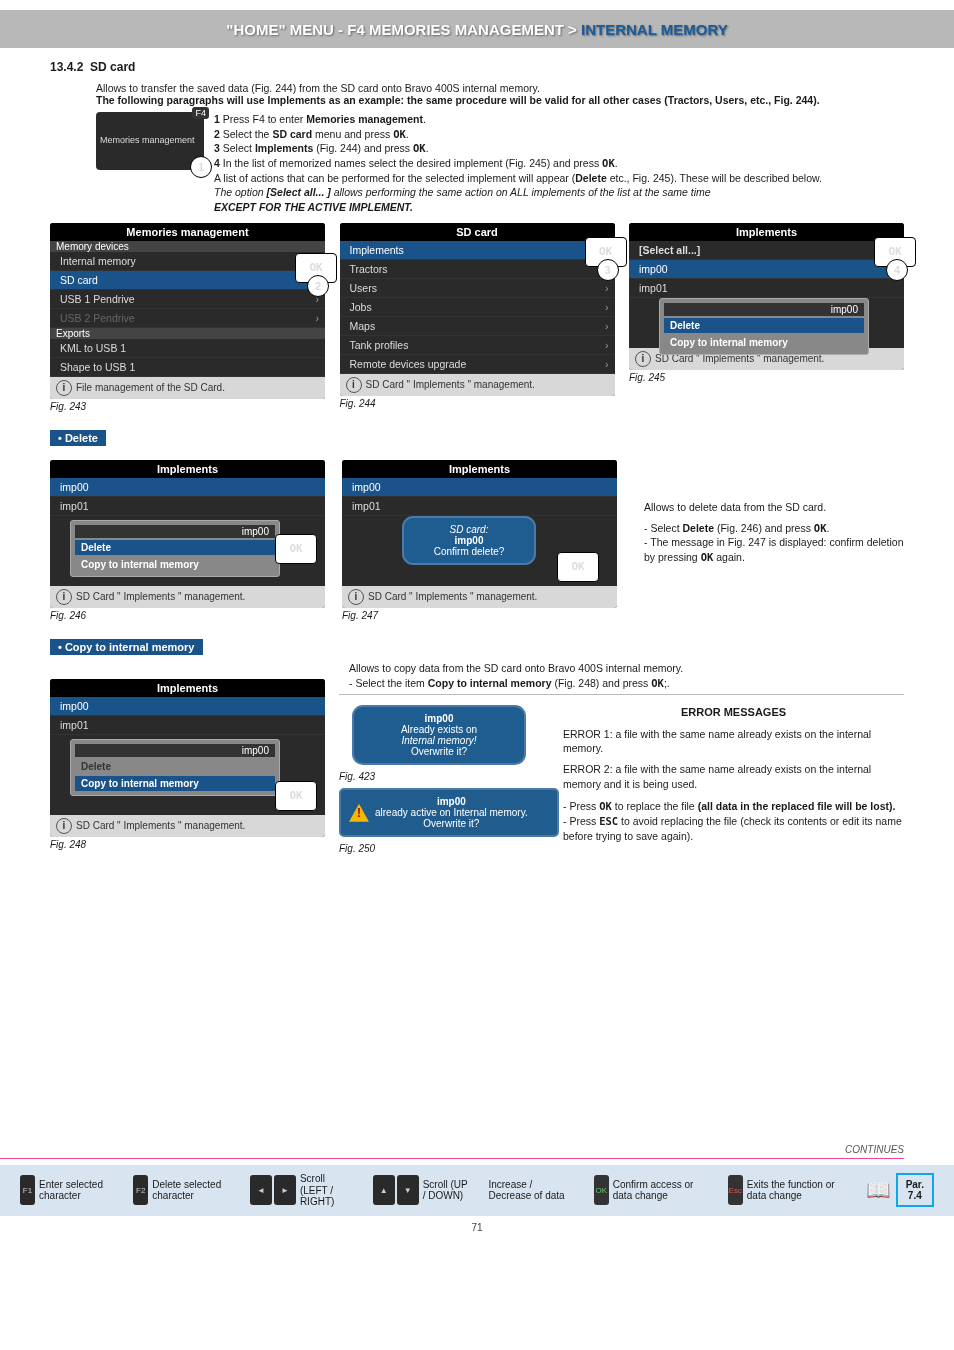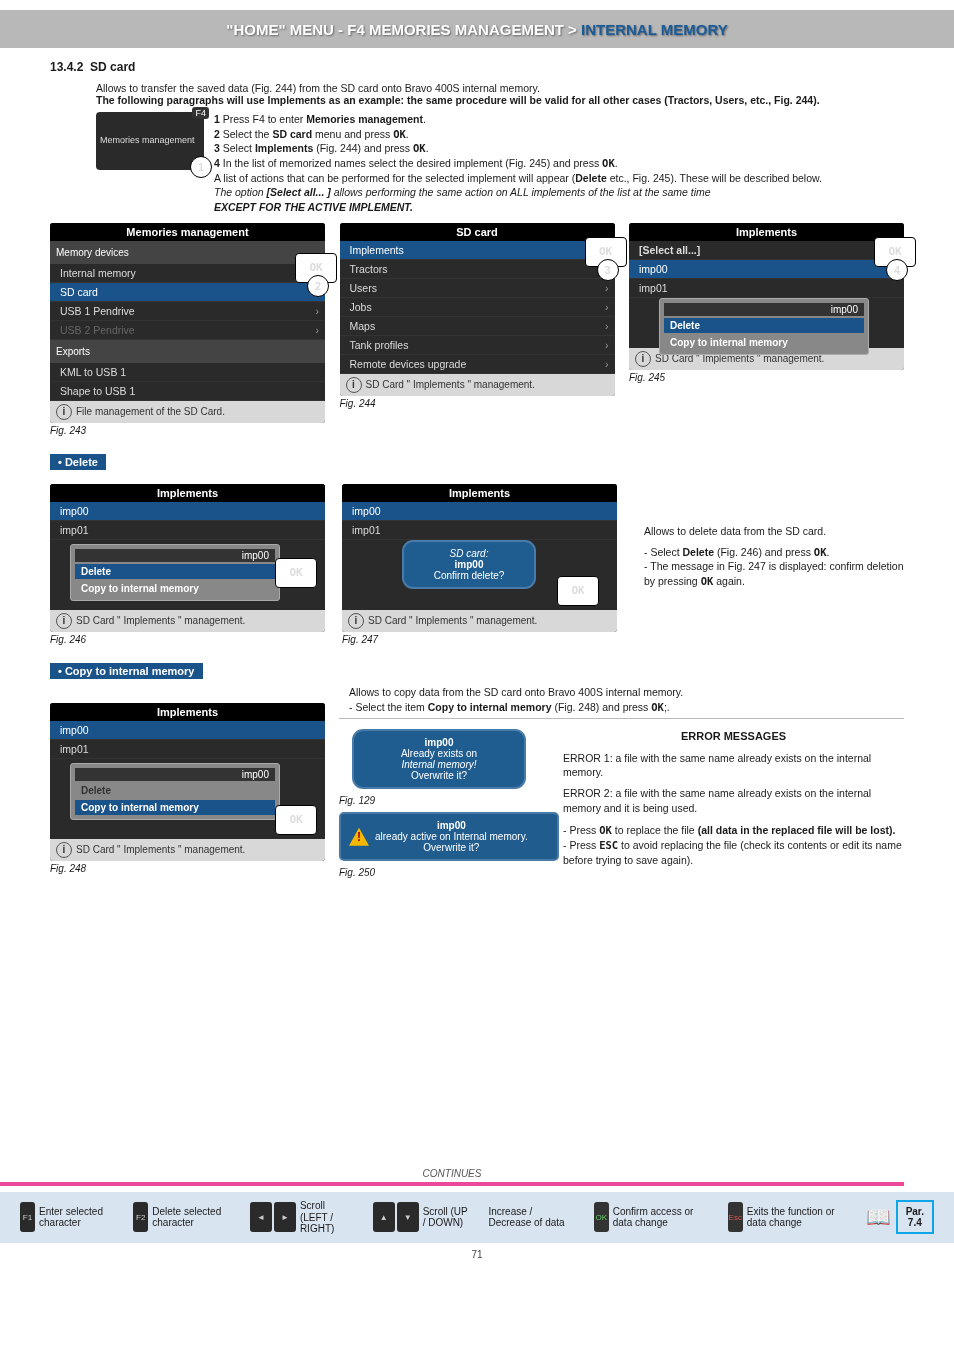--- a/index.html
+++ b/index.html
@@ -13,21 +13,21 @@
 .intro-bold{font-weight:bold}
 .steps-row{display:flex;gap:10px;margin:6px 0 8px 46px;align-items:flex-start}
 .mem-btn{width:100px;height:50px;background:#2a2a2a;border-radius:4px;display:flex;align-items:center;color:#ddd;font-size:10px;padding:4px;gap:4px;position:relative}
 .mem-btn .f4badge{position:absolute;top:-5px;right:-5px;background:#333;color:#fff;border-radius:3px;padding:1px 3px;font-size:9px}
 .steps{font-size:10.5px;line-height:1.4}
 .steps .it{font-style:italic}
 .ok-sm{font-family:monospace;font-weight:bold}
 .panels-row{display:flex;gap:8px;margin:8px 0;justify-content:space-between}
 .panel{width:275px;background:#2a2a2a;border-radius:3px;color:#ddd;position:relative}
 .panel-title{background:#000;color:#fff;font-weight:bold;text-align:center;font-size:11px;padding:3px 0;border-radius:3px 3px 0 0}
-.panel-sub{background:#444;color:#fff;font-size:10px;padding:6px 6px}
+.panel-sub{background:#444;color:#fff;font-size:10px;padding:0 6px}
 .panel-row{padding:3px 6px 3px 10px;font-size:10.5px;display:flex;justify-content:space-between;align-items:center;border-bottom:1px solid #333}
 .panel-row.sel{background:#1a538a;color:#fff}
 .panel-row.dim{color:#666}
 .arrow{color:#999}
 .info-bar{background:#d8d8d8;color:#333;font-size:10px;padding:3px 6px;display:flex;align-items:center;gap:4px;border-radius:0 0 3px 3px}
 .info-ic{width:14px;height:14px;border:1.5px solid #555;border-radius:50%;display:inline-flex;align-items:center;justify-content:center;font-weight:bold;font-size:10px}
 .fig{font-style:italic;font-size:10px;margin-top:2px}
 .tag{display:inline-block;background:#1a538a;color:#fff;font-weight:bold;padding:2px 8px;font-size:11px;margin:10px 12px 6px 0}
 .ok-bubble{position:absolute;width:40px;height:28px;background:#fff;border:1.5px solid #000;border-radius:4px;display:flex;align-items:center;justify-content:center;font-family:monospace;font-weight:bold;font-size:11px}
 .num-bubble{position:absolute;width:20px;height:20px;background:#fff;border:1.5px solid #000;border-radius:50%;display:flex;align-items:center;justify-content:center;font-weight:bold;font-size:11px}
@@ -36,21 +36,21 @@
 .tooltip-item{background:#1a538a;color:#fff;padding:2px 6px;font-weight:bold;font-size:10px;margin-top:2px}
 .tooltip-item2{color:#fff;padding:2px 6px;font-weight:bold;font-size:10px;margin-top:2px}
 .two-col{display:flex;gap:14px}
 .r-text{font-size:10.5px;line-height:1.4;margin-left:10px}
 .err-title{font-weight:bold;text-align:center;font-size:11px;margin:6px 0}
 .dialog{background:#1f5c8f;border:2px solid #4a7ba8;border-radius:11px;color:#fff;text-align:center;padding:6px 10px;font-size:10px;width:150px;margin:6px auto}
 .dialog .t{font-weight:bold}
 .dialog .i{font-style:italic}
 .warn{background:#205c8e;border:2px solid #4a7ba8;border-radius:5px;color:#fff;padding:6px 8px;font-size:10px;width:200px;margin:6px 0;display:flex;align-items:center;gap:6px;text-align:center}
 .warn-ic{width:20px;height:18px;background:#f5b800;clip-path:polygon(50% 0,100% 100%,0 100%);display:flex;align-items:center;justify-content:center;font-weight:bold;color:#a00;font-size:12px}
-.cont{text-align:center;font-style:italic;font-size:10px;color:#555;margin:40px 50px 6px 0;border-bottom:4px solid #ec4899;padding-bottom:3px}
+.cont{text-align:right;font-style:italic;font-size:10px;color:#555;margin:40px 50px 6px 0;border-bottom:1px solid #ec4899;padding-bottom:3px}
 .footer{background:#d8e4f0;padding:8px 20px;display:flex;gap:20px;align-items:center;font-size:10px}
 .f-item{display:flex;align-items:center;gap:4px}
 .f-key{width:22px;height:30px;background:#2a2a2a;border-radius:3px;display:flex;align-items:center;justify-content:center;color:#ccc;font-size:8px}
 .f-key2{display:flex;gap:2px}
 .f-txt{line-height:1.15}
 .par-box{border:2px solid #0ea5e9;padding:4px 8px;text-align:center;font-size:10px}
 .pgnum{text-align:center;font-size:10px;margin-top:6px;color:#444}
 hr.sep{border:none;border-top:1px solid #bbb;margin:4px 0}
 </style>
 </head>
@@ -288,21 +288,21 @@
         </div>
         <hr class="sep">
         <div class="two-col">
           <div style="width:200px">
             <div class="dialog">
               <div class="t">imp00</div>
               <div>Already exists on</div>
               <div class="i">Internal memory!</div>
               <div>Overwrite it?</div>
             </div>
-            <div class="fig">Fig. 129</div>
+            <div class="fig">Fig. 423</div>
             <div class="warn">
               <span class="warn-ic">!</span>
               <span><b>imp00</b><br><span>already active on Internal memory.</span><br><span>Overwrite it?</span></span>
             </div>
             <div class="fig">Fig. 250</div>
           </div>
           <div class="r-text" style="flex:1">
             <div class="err-title">ERROR MESSAGES</div>
             <div>ERROR 1: a file with the same name already exists on the internal memory.</div>
             <div style="margin-top:6px">ERROR 2: a file with the same name already exists on the internal memory and it is being used.</div>

